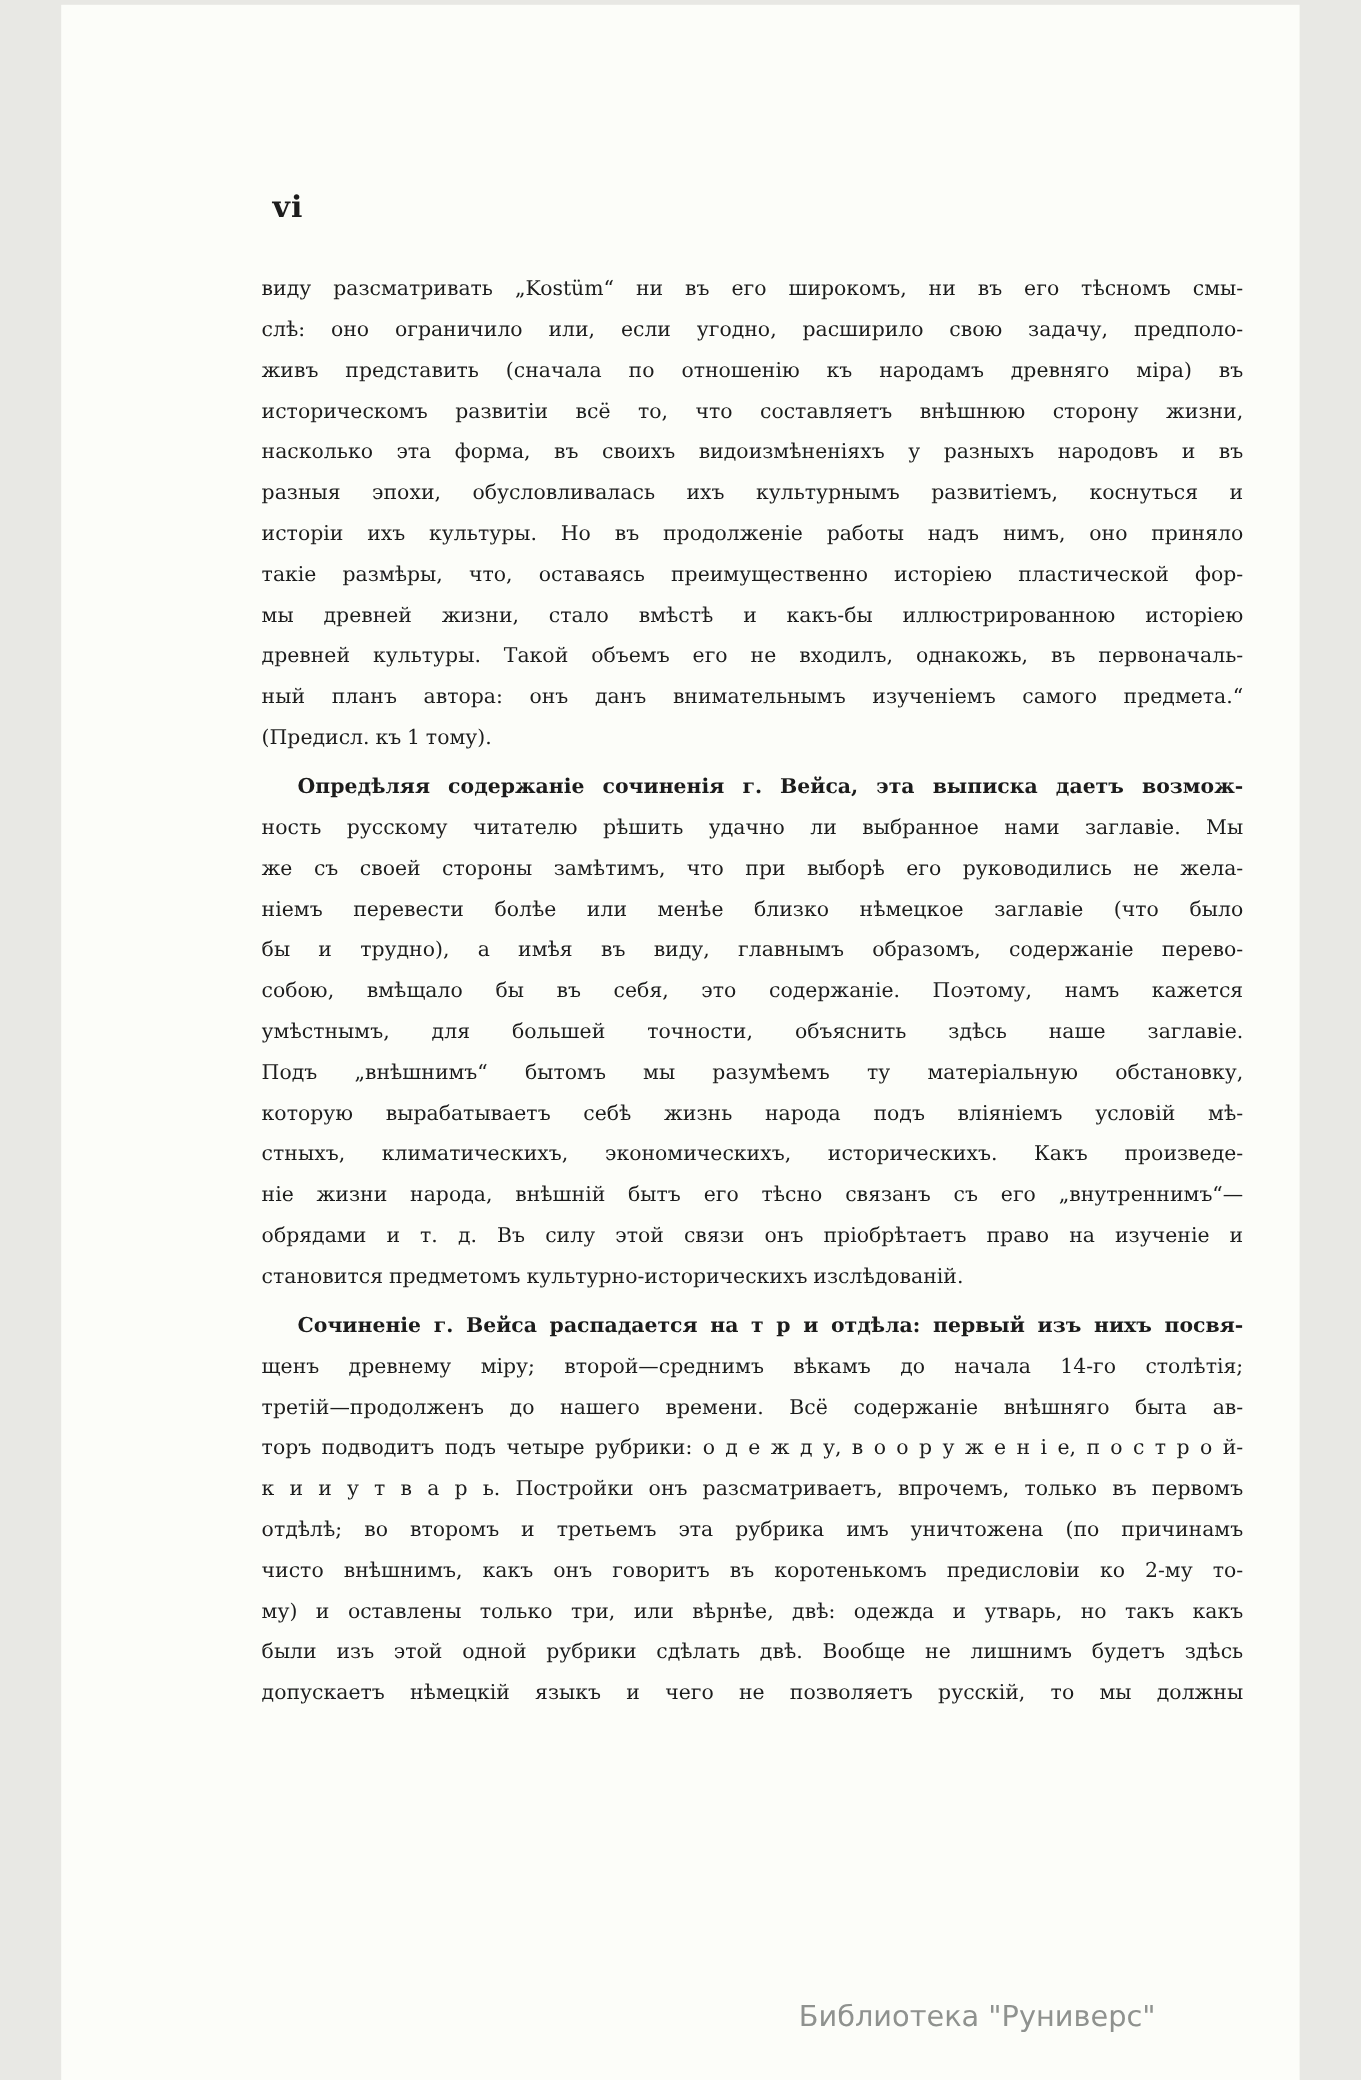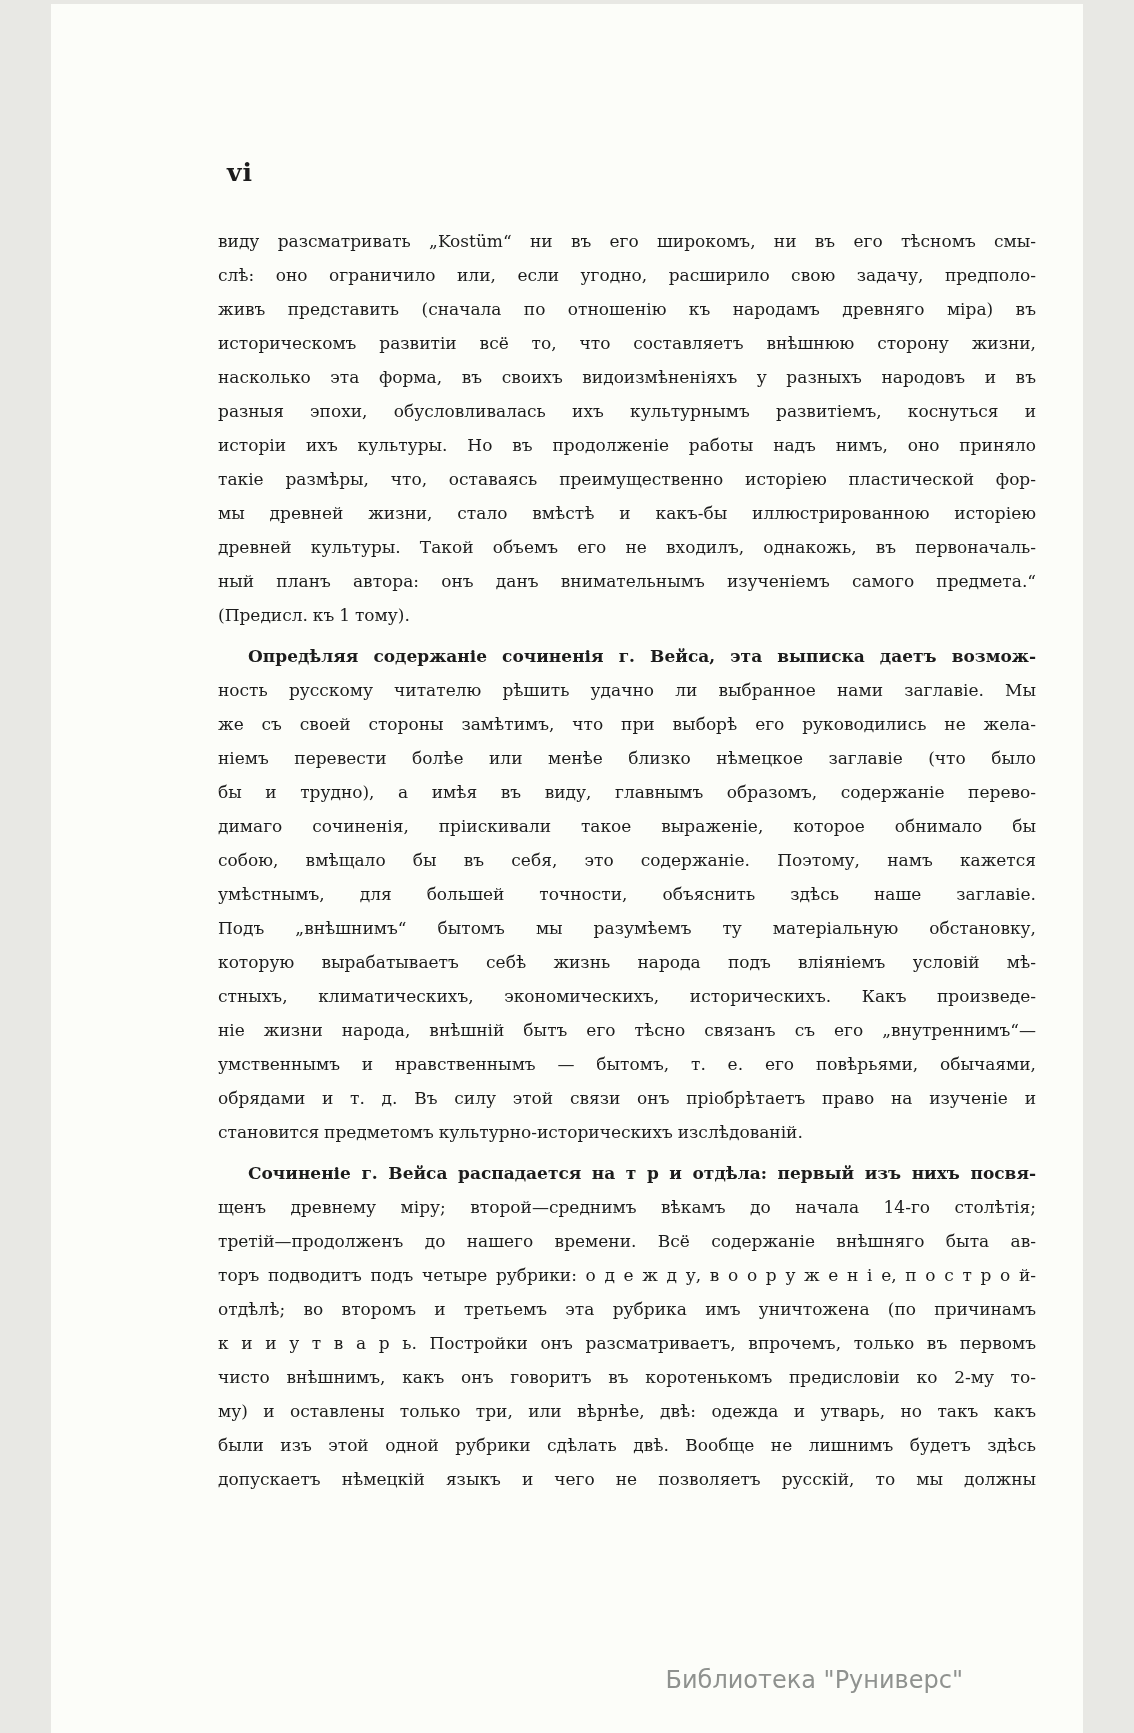--- a/index.html
+++ b/index.html
@@ -69,38 +69,36 @@
         <div class="line">древней культуры. Такой объемъ его не входилъ, однакожь, въ первоначаль-</div>
         <div class="line">ный планъ автора: онъ данъ внимательнымъ изученіемъ самого предмета.“</div>
         <div class="line para-end">(Предисл. къ 1 тому).</div>
       </div>
       <div class="paragraph indent">
         <div class="line">Опредѣляя содержаніе сочиненія г. Вейса, эта выписка даетъ возмож-</div>
         <div class="line">ность русскому читателю рѣшить удачно ли выбранное нами заглавіе. Мы</div>
         <div class="line">же съ своей стороны замѣтимъ, что при выборѣ его руководились не жела-</div>
         <div class="line">ніемъ перевести болѣе или менѣе близко нѣмецкое заглавіе (что было</div>
         <div class="line">бы и трудно), а имѣя въ виду, главнымъ образомъ, содержаніе перево-</div>
-        <div class="line">димаго сочиненія, пріискивали такое выраженіе, которое обнимало бы</div>
         <div class="line">собою, вмѣщало бы въ себя, это содержаніе. Поэтому, намъ кажется</div>
         <div class="line">умѣстнымъ, для большей точности, объяснить здѣсь наше заглавіе.</div>
         <div class="line">Подъ „внѣшнимъ“ бытомъ мы разумѣемъ ту матеріальную обстановку,</div>
         <div class="line">которую вырабатываетъ себѣ жизнь народа подъ вліяніемъ условій мѣ-</div>
         <div class="line">стныхъ, климатическихъ, экономическихъ, историческихъ. Какъ произведе-</div>
         <div class="line">ніе жизни народа, внѣшній бытъ его тѣсно связанъ съ его „внутреннимъ“—</div>
-        <div class="line">умственнымъ и нравственнымъ — бытомъ, т. е. его повѣрьями, обычаями,</div>
         <div class="line">обрядами и т. д. Въ силу этой связи онъ пріобрѣтаетъ право на изученіе и</div>
         <div class="line para-end">становится предметомъ культурно-историческихъ изслѣдованій.</div>
       </div>
       <div class="paragraph indent">
         <div class="line">Сочиненіе г. Вейса распадается на т р и отдѣла: первый изъ нихъ посвя-</div>
         <div class="line">щенъ древнему міру; второй—среднимъ вѣкамъ до начала 14-го столѣтія;</div>
         <div class="line">третій—продолженъ до нашего времени. Всё содержаніе внѣшняго быта ав-</div>
         <div class="line">торъ подводитъ подъ четыре рубрики: о д е ж д у, в о о р у ж е н і е, п о с т р о й-</div>
+        <div class="line">к и  и  у т в а р ь. Постройки онъ разсматриваетъ, впрочемъ, только въ первомъ</div>
         <div class="line">отдѣлѣ; во второмъ и третьемъ эта рубрика имъ уничтожена (по причинамъ</div>
-        <div class="line">к и  и  у т в а р ь. Постройки онъ разсматриваетъ, впрочемъ, только въ первомъ</div>
         <div class="line">чисто внѣшнимъ, какъ онъ говоритъ въ коротенькомъ предисловіи ко 2-му то-</div>
         <div class="line">му) и оставлены только три, или вѣрнѣе, двѣ: одежда и утварь, но такъ какъ</div>
         <div class="line">были изъ этой одной рубрики сдѣлать двѣ. Вообще не лишнимъ будетъ здѣсь</div>
         <div class="line">допускаетъ нѣмецкій языкъ и чего не позволяетъ русскій, то мы должны</div>
       </div>
     </div>
 
   <div class="watermark">Библиотека "Руниверс"</div>
 </div>
 

